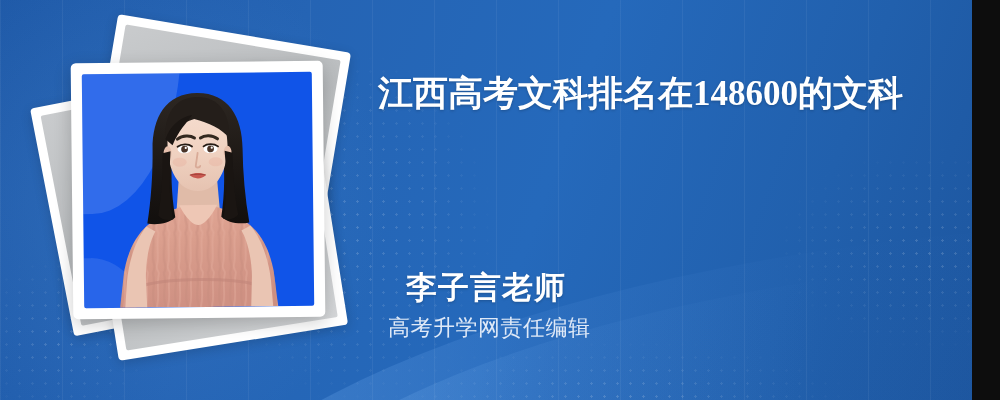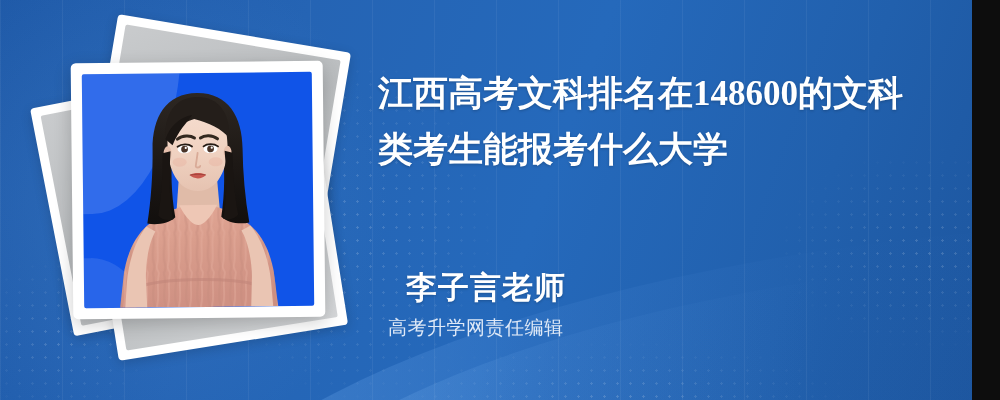--- a/index.html
+++ b/index.html
@@ -197,21 +197,21 @@
   .author-name {
     color: #ffffff;
     font-weight: bold;
     font-size: 31px;
     line-height: 40px;
     letter-spacing: 1px;
     text-shadow: 0 1px 3px rgba(0,0,0,0.22);
   }
   .author-role {
     color: #dfe9f7;
-    font-size: 19px;
+    font-size: 22px;
     line-height: 32px;
     letter-spacing: 0.5px;
     margin-top: 4px;
     margin-left: -18px;
   }
 </style>
 </head>
 <body>
 
 <div id="banner">
@@ -336,21 +336,20 @@
 
           <path d="M88 78 C86 104 86 126 90 146 C84 148 78 146 75 142 C79 120 80 98 80 80 Z" fill="#1a1512"></path>
           <path d="M142 78 C144 104 144 126 140 146 C146 148 152 146 155 142 C151 120 150 98 150 80 Z" fill="#1a1512"></path>
         </svg>
       </div>
     </div>
   </div>
 
   <div class="text-block">
     <div class="title">江西高考文科排名在148600的文科</div>
-    <div class="title">类考生能报考什么大学</div>
   </div>
 
   <div class="byline">
     <div class="author-name">李子言老师</div>
     <div class="author-role">高考升学网责任编辑</div>
   </div>
 
 </div>
 
 </body></html>

